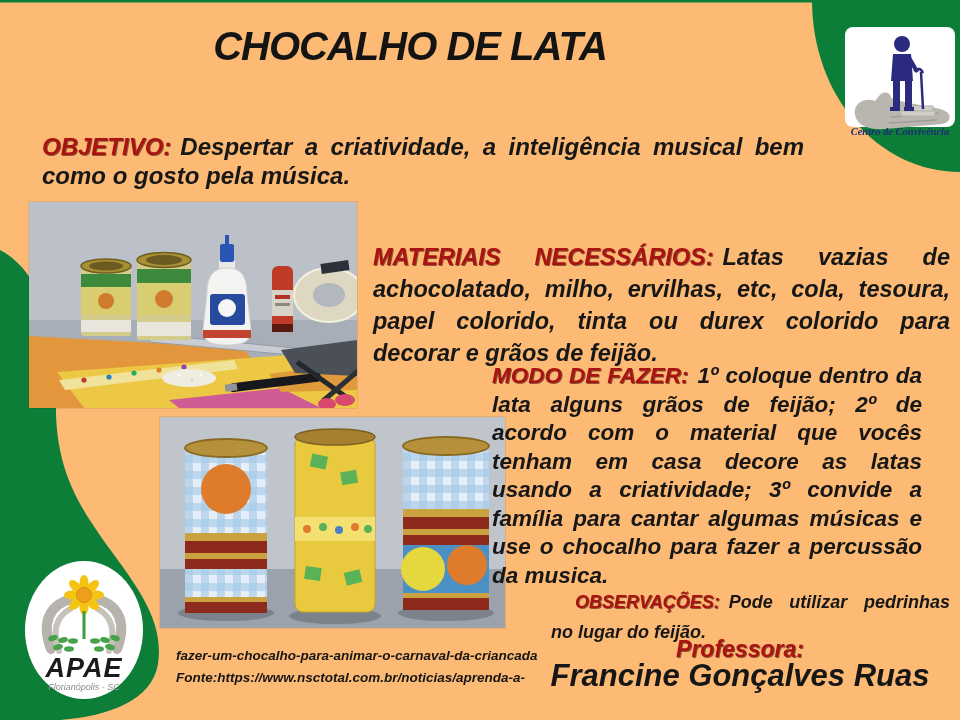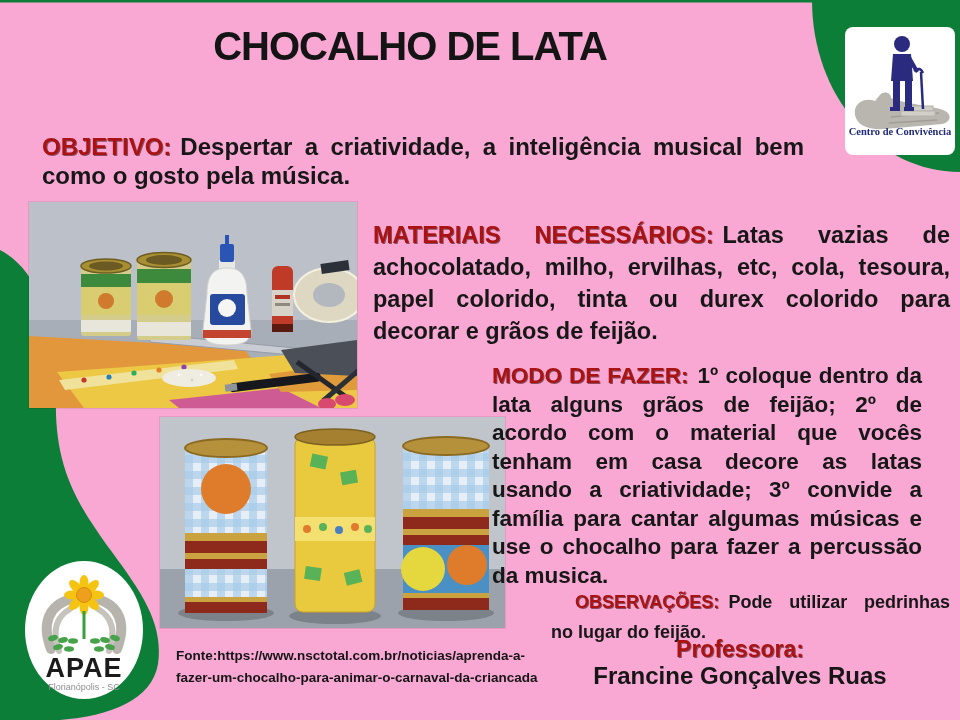--- a/index.html
+++ b/index.html
@@ -1,45 +1,46 @@
 <!DOCTYPE html>
 <html><head>
 <meta charset="utf-8">
 <style>
   html,body{margin:0;padding:0;background:#555;}
   .slide{
     position:relative;width:960px;height:720px;overflow:hidden;
-    background:#f9a8d4;
+    background:#fdba74;
     font-family:"Liberation Sans",sans-serif;
+    font-style:italic;
   }
   .abs{position:absolute;}
   .bg-decor{left:0;top:0;width:960px;height:720px;z-index:0;}
   .page-title{
     left:130px;top:24px;width:560px;text-align:center;
     font-size:40px;font-weight:700;letter-spacing:-1px;color:#141414;
     z-index:3;
   }
   .para{
     z-index:3;font-weight:700;color:#171717;text-align:justify;margin-top:31px;
   }
   .hd{color:#ab1212;text-shadow:1px 1px 0 rgba(45,0,0,.55);margin-right:9px;}
   .p-objetivo{left:42px;top:101px;width:762px;font-size:24px;line-height:29px;}
-  .p-materiais{left:373px;top:188px;width:577px;font-size:23.5px;line-height:32px;}
+  .p-materiais{left:373px;top:210px;width:577px;font-size:23.5px;line-height:32px;}
   .p-modo{left:492px;top:331px;width:430px;font-size:22.5px;line-height:28.5px;}
   .p-observacoes{left:551px;top:556px;width:399px;font-size:18px;line-height:30px;text-indent:24px;}
   .fonte{left:176px;top:645px;width:382px;font-size:13.5px;line-height:22px;font-weight:700;color:#151515;z-index:3;}
   .prof{left:530px;top:636px;width:420px;text-align:center;z-index:3;font-weight:700;}
   .prof .prof-h{font-size:23px;color:#ab1212;text-shadow:1px 1px 0 rgba(45,0,0,.55);line-height:26px;}
-  .prof .prof-n{font-size:24px;color:#161616;line-height:27px;}
+  .prof .prof-n{font-size:31px;color:#161616;line-height:27px;}
   .photo{z-index:2;box-shadow:0 0 0 1px rgba(0,0,0,.08);}
   .photo svg{display:block;}
   .photo1{left:29px;top:202px;width:328px;height:206px;}
   .photo2{left:160px;top:417px;width:345px;height:211px;}
   .apae-badge{left:25px;top:561px;width:118px;height:138px;background:#fff;border-radius:50%;z-index:2;}
-  .centro-badge{left:845px;top:27px;width:110px;height:128px;background:#fff;border-radius:8px;z-index:2;}
+  .centro-badge{left:845px;top:27px;width:110px;height:100px;background:#fff;border-radius:8px;z-index:2;}
 </style>
 </head>
 <body>
 
 <div class="slide">
 
   <svg class="abs bg-decor" viewBox="0 0 960 720">
     <rect x="0" y="0" width="960" height="2.5" fill="#0d7e38"></rect>
     <path d="M0,250 C35,268 58,318 56,398 C54,468 78,504 106,544 C140,590 164,622 158,664 C152,700 110,716 60,720 L0,720 Z" fill="#0d7e38"></path>
     <path d="M812,0 C812,96 878,172 960,172 L960,0 Z" fill="#0d7e38"></path>
@@ -191,22 +192,22 @@
         <rect x="0" y="156" width="86" height="5" fill="#caa23f"></rect>
         <rect x="0" y="161" width="86" height="12" fill="#8e2a1c"></rect>
         <ellipse cx="43" cy="9" rx="43" ry="9" fill="#b5913c" stroke="#8a6a22" stroke-width="2"></ellipse>
       </g>
     </svg>
   </div>
 
   <p class="abs para p-observacoes"><span class="hd">OBSERVAÇÕES:</span><span>Pode utilizar pedrinhas no lugar do feijão.</span></p>
 
   <div class="abs fonte">
+    <div>fazer-um-chocalho-para-animar-o-carnaval-da-criancada</div>
     <div>Fonte:https://www.nsctotal.com.br/noticias/aprenda-a-</div>
-    <div>fazer-um-chocalho-para-animar-o-carnaval-da-criancada</div>
   </div>
 
   <div class="abs prof">
     <div class="prof-h">Professora:</div>
     <div class="prof-n">Francine Gonçalves Ruas</div>
   </div>
 
   <div class="abs apae-badge">
     <svg viewBox="0 0 118 138" width="118" height="138">
       <g>

